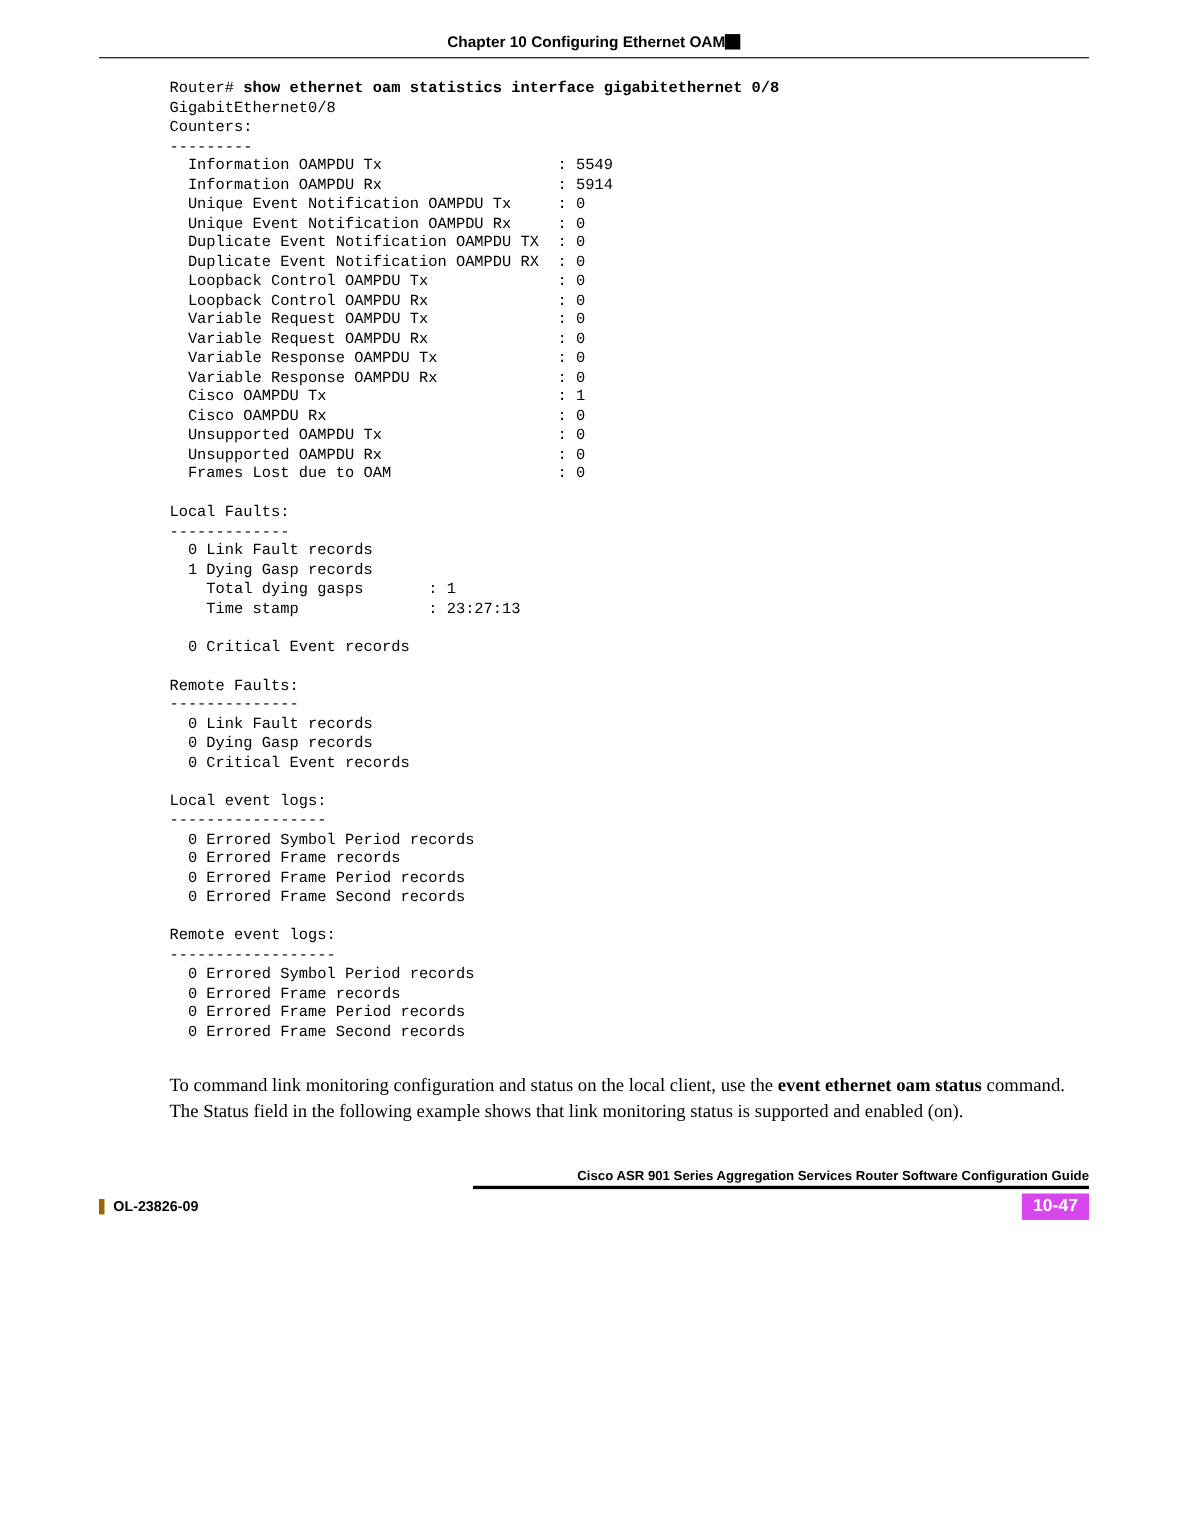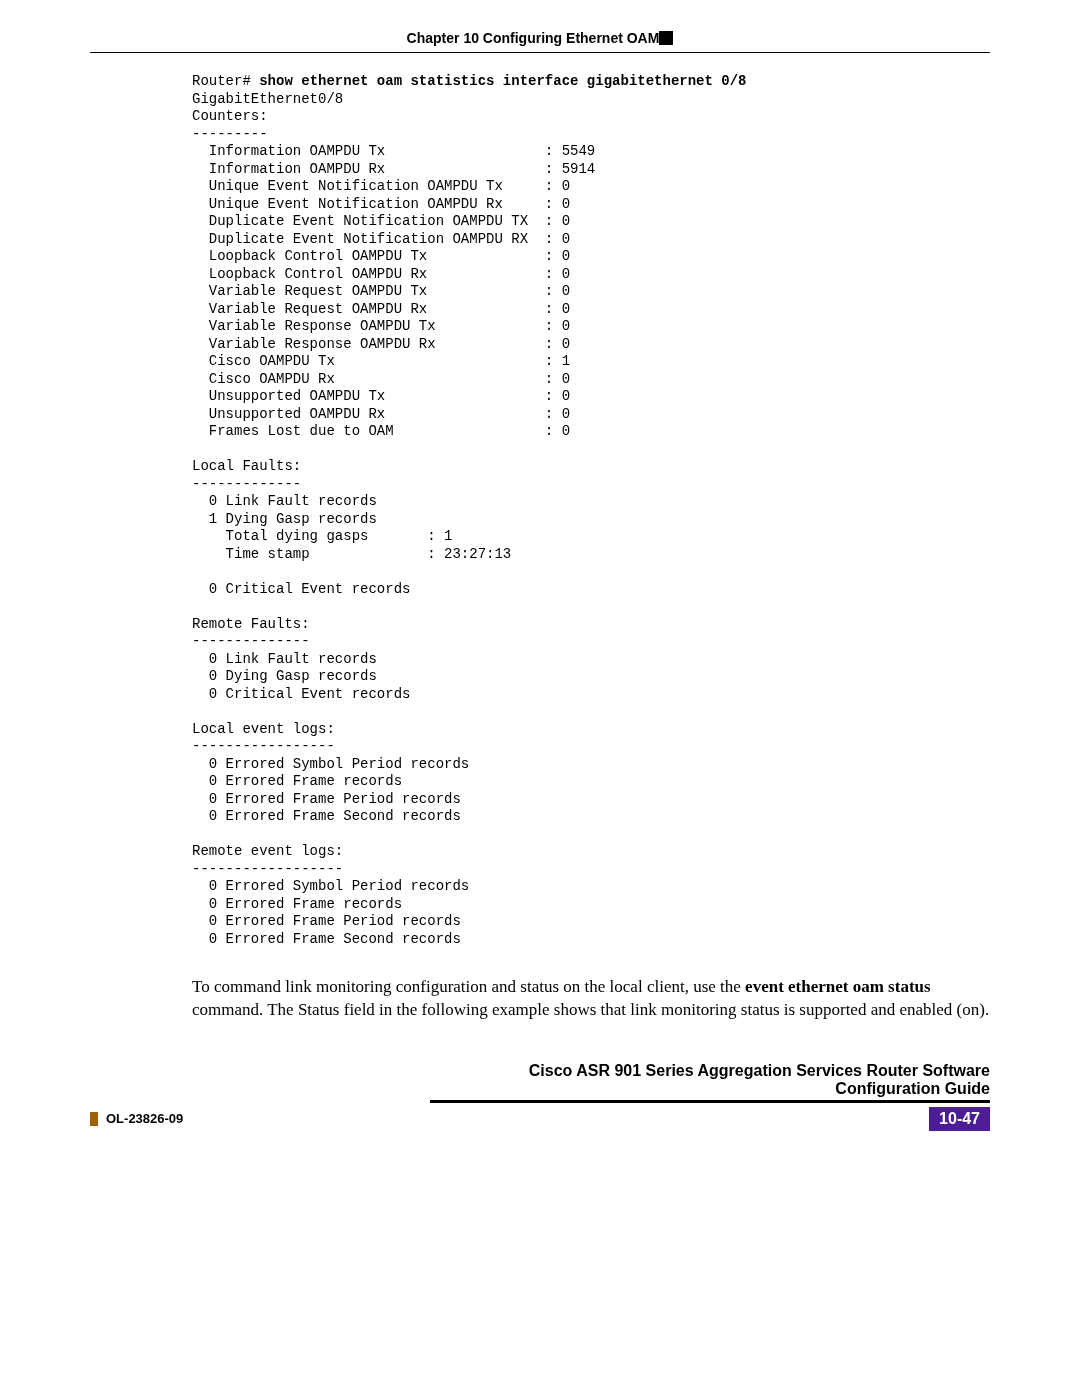--- a/index.html
+++ b/index.html
@@ -29,21 +29,21 @@
     width: 14px;
     height: 14px;
     background: #000;
   }
   .top-rule {
     border: none;
     border-top: 1px solid #000;
     margin: 0 0 20px 0;
   }
   .content {
-    margin-left: 102px;
+    margin-left: 64px;
   }
   .pre-block {
     font-family: "Courier New", Courier, monospace;
     font-size: 14px;
     line-height: 1.25;
     white-space: pre;
     margin-bottom: 28px;
   }
   .pre-block .bold { font-weight: bold; }
   .section-heading {
@@ -59,46 +59,46 @@
   }
   .body-paragraph .cmd { font-weight: bold; }
   .footer-area {
     margin-top: 40px;
   }
   .footer-right-block {
     margin-left: 340px;
   }
   .footer-title {
     font-family: Arial, Helvetica, sans-serif;
-    font-size: 16px;
+    font-size: 12px;
     font-weight: bold;
     text-align: right;
     margin-bottom: 2px;
   }
   .footer-thick-rule {
     border: none;
     border-top: 3px solid #000;
     margin: 0;
   }
   .footer-bottom-row {
     display: flex;
     justify-content: space-between;
     align-items: center;
     margin-top: 4px;
   }
   .doc-id {
     font-family: Arial, Helvetica, sans-serif;
     font-size: 13px;
     font-weight: bold;
-    border-left: 8px solid #a16207;
+    border-left: 5px solid #a16207;
     padding-left: 8px;
     line-height: 1.1;
   }
   .page-num-box {
-    background: #4c1d95;
+    background: #d946ef;
     color: #fff;
     font-family: Arial, Helvetica, sans-serif;
     font-weight: bold;
     font-size: 16px;
     padding: 3px 10px;
   }
 </style>
 </head>
 <body>
 

